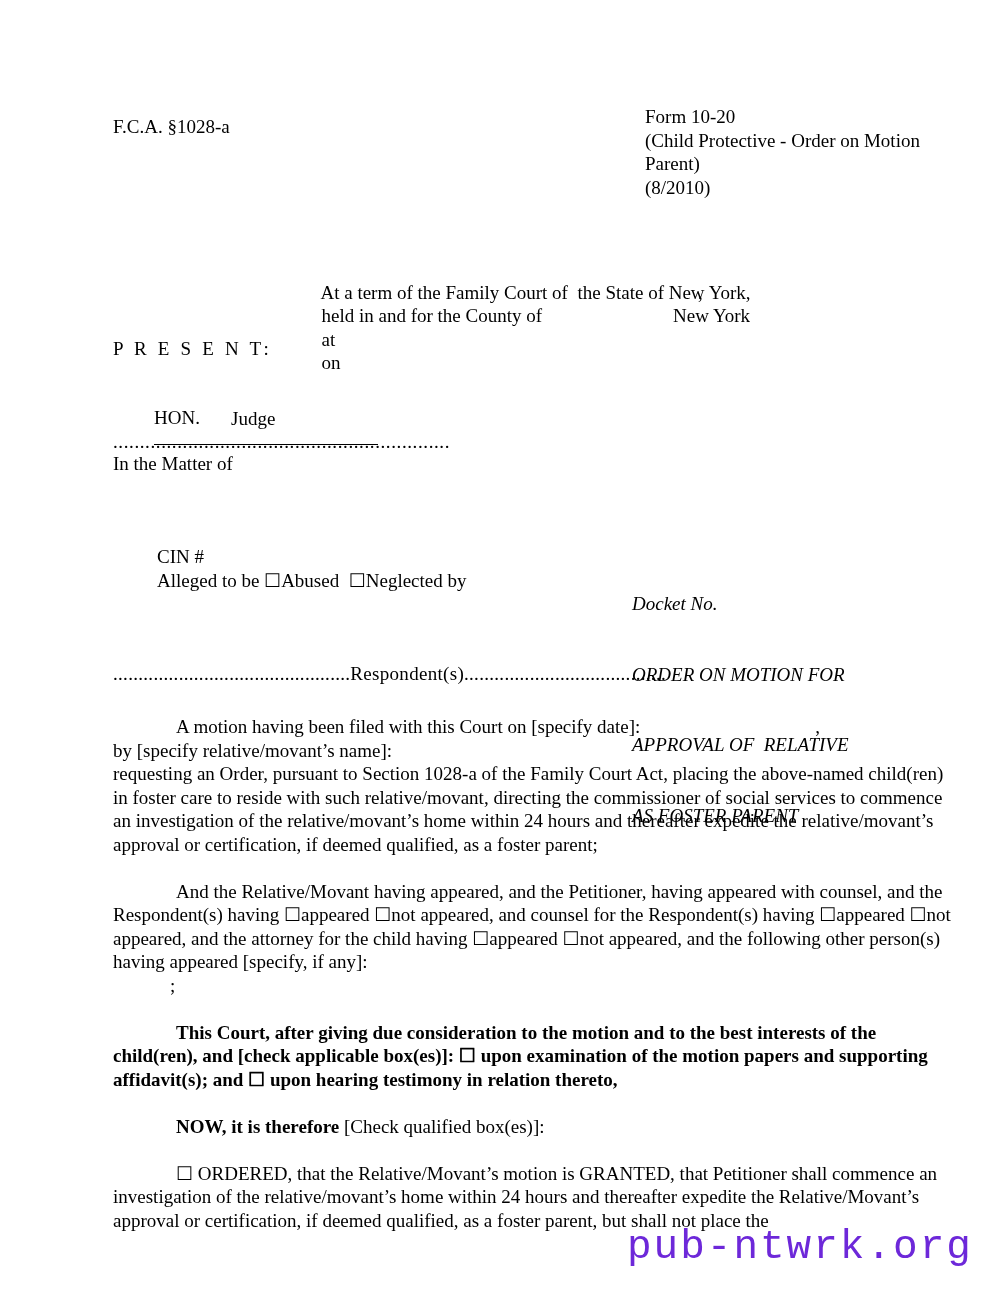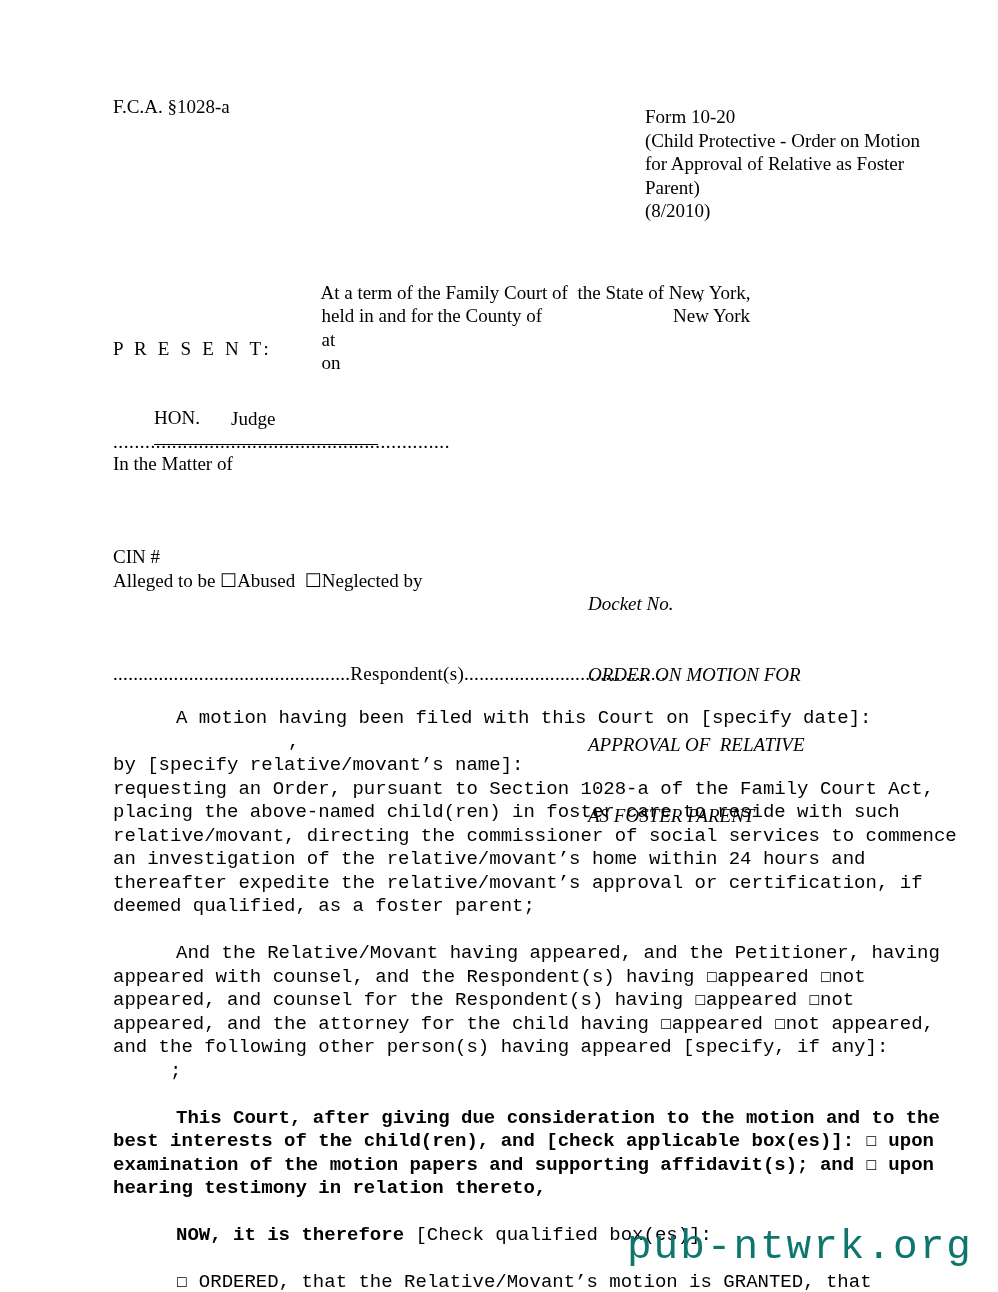--- a/index.html
+++ b/index.html
@@ -16,21 +16,21 @@
     font-size: 19px;
     line-height: 23.5px;
     color: #000000;
     overflow: hidden;
   }
 
   
   .hdr-left {
     position: absolute;
     left: 113px;
-    top: 95px;
+    top: 115px;
   }
   .hdr-right {
     position: absolute;
     left: 645px;
     top: 105px;
     width: 320px;
   }
   .hdr-right div { white-space: pre-wrap; }
 
   
@@ -98,71 +98,69 @@
     left: 113px;
     top: 545px;
   }
   .cap-right {
     position: absolute;
     left: 588px;
     top: 545px;
     white-space: pre;
     font-style: italic;
   }
-  .cap-left div, .cap-right div { white-space: pre; }
+  .cap-left div, .cap-right div { white-space: pre; margin-left: 44px; }
 
   .resp-line {
     position: absolute;
     left: 113px;
     top: 662px;
     white-space: nowrap;
     letter-spacing: 0.3px;
   }
 
   
   .body {
     position: absolute;
     left: 113px;
     top: 703px;
     width: 848px;
   }
   .para {
-    margin: 4px 0 0 0;
+    margin: 12px 0 0 0;
     text-align: left;
-    font-family: Liberation Mono, monospace;
   }
   .para.gap { margin-top: 23.5px; }
   .indent { display: inline-block; width: 63px; }
   .bold { font-weight: bold; }
   .fillgap { display: inline-block; width: 175px; }
   .semi-indent { display: inline-block; width: 57px; }
 
   
   .watermark {
     position: absolute;
     left: 627px;
     top: 1236px;
     font-family: "Liberation Mono", "DejaVu Sans Mono", monospace;
     font-size: 41px;
     letter-spacing: 2px;
-    color: #0f766e;
+    color: #6d28d9;
     white-space: pre;
   }
 </style>
 </head>
 <body>
 
 <div class="page">
 
   <div class="hdr-left">F.C.A. §1028-a</div>
 
   <div class="hdr-right">
     <div>Form 10-20</div>
     <div>(Child Protective - Order on Motion</div>
-    <div>for Approval of Relative as Foster</div>
     <div>Parent)</div>
     <div>(8/2010)</div>
   </div>
 
   <div class="venue">
     <div class="venue-row">
       <span>At a term of the Family Court of  the State of New York,</span>
     </div>
     <div class="venue-row">
       <span>held in and for the County of</span>

